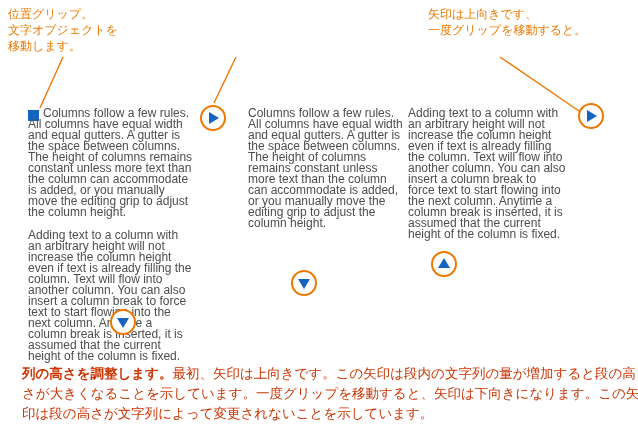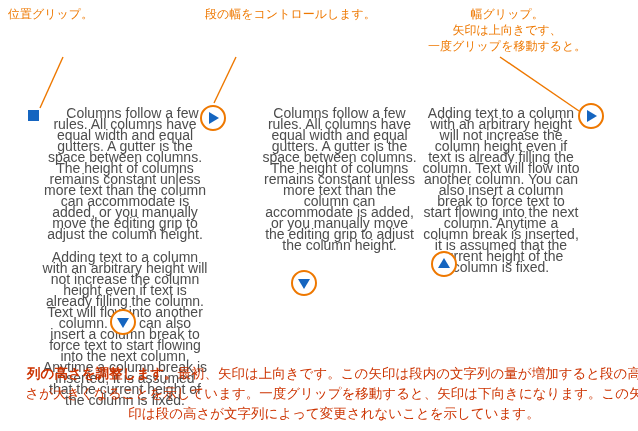--- a/index.html
+++ b/index.html
@@ -12,44 +12,42 @@
   body{
     font-family:"Liberation Sans", sans-serif;
     background:#ffffff;
   }
   .canvas{
     position:relative;
     width:638px;
     height:431px;
     background:#ffffff;
     overflow:hidden;
-    text-align:center;
   }
   .leaders{
     position:absolute;
     left:0;top:0;
     pointer-events:none;
   }
   .leaders line{
     stroke:var(--callout-orange);
     stroke-width:1.4;
   }
   .callout{
     position:absolute;
     color:var(--callout-orange);
     font-size:12px;
     line-height:16px;
     white-space:nowrap;
   }
   .col{
     position:absolute;
     color:var(--body-gray);
-    font-size:14px;
+    font-size:12px;
     line-height:11px;
-    margin-left:14px;
   }
   .col p{
     margin:0 0 12px 0;
   }
   .col p.indent{
     text-indent:15px;
   }
   .grip-square{
     position:absolute;
     width:11px;
@@ -105,28 +103,28 @@
 <div class="canvas">
 
   <svg class="leaders" width="638" height="431" aria-hidden="true">
     <line x1="63" y1="57" x2="40" y2="108"></line>
     <line x1="236" y1="57" x2="214" y2="103"></line>
     <line x1="500" y1="57" x2="579" y2="111"></line>
   </svg>
 
   <div class="callout" style="left:8px;top:6px">
     <div>位置グリップ。</div>
+    <div>文字オブジェクトを</div>
+    <div>移動します。</div>
   </div>
 
   <div class="callout" style="left:205px;top:6px">
-    <div>段の幅をコントロールします。</div>
   </div>
 
   <div class="callout" style="left:428px;top:6px">
-    <div>幅グリップ。</div>
     <div>矢印は上向きです、</div>
     <div>一度グリップを移動すると。</div>
   </div>
 
   <div class="grip-square" style="left:28px;top:110px"></div>
 
   <div class="col" style="left:28px;top:108px;width:166px">
     <p class="indent">Columns follow a few rules. All columns have equal width and equal gutters. A gutter is the space between columns. The height of columns remains constant unless more text than the column can accommodate is added, or you manually move the editing grip to adjust the column height.</p>
     <p>Adding text to a column with an arbitrary height will not increase the column height even if text is already filling the column. Text will flow into another column. You can also insert a column break to force text to start flowing into the next column. Anytime a column break is inserted, it is assumed that the current height of the column is fixed.</p>
   </div>

